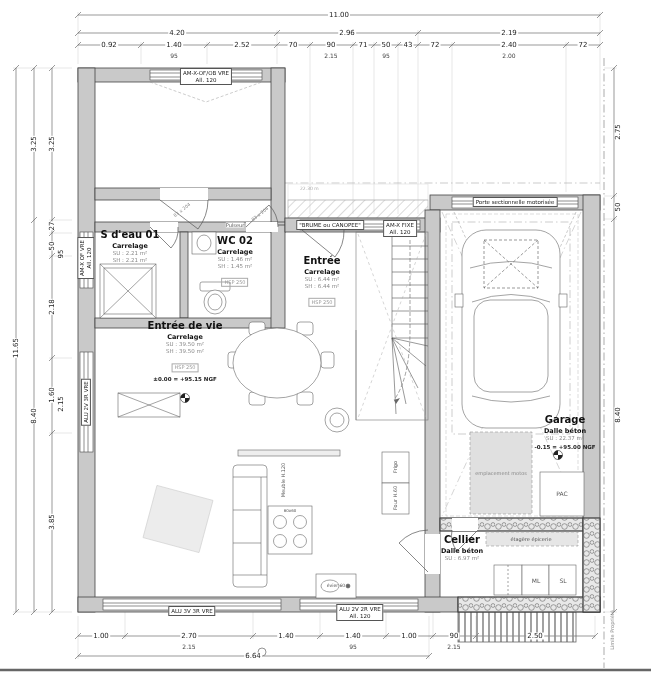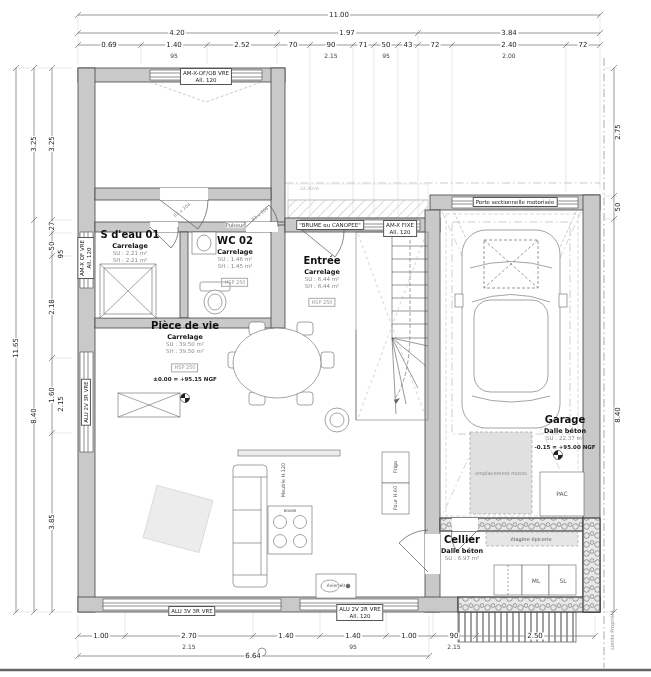--- a/index.html
+++ b/index.html
@@ -279,23 +279,23 @@
     </g>
     <g transform="translate(558,455)">
       <circle r="4.5" fill="#fff"></circle>
           <path d="M0,0 L4.5,0 A4.5,4.5 0 0 1 0,4.5 Z M0,0 L-4.5,0 A4.5,4.5 0 0 1 0,-4.5 Z" fill="#222" stroke="none"></path>
     </g>
   </g>
 </svg>
 
 <span class="lbl" style="left:339px;top:15px">11.00</span>
 <span class="lbl" style="left:177px;top:33px">4.20</span>
-<span class="lbl" style="left:347px;top:33px">1.97</span>
-<span class="lbl" style="left:509px;top:33px">3.84</span>
-<span class="lbl" style="left:109px;top:45px">0.69</span>
+<span class="lbl" style="left:347px;top:33px">2.96</span>
+<span class="lbl" style="left:509px;top:33px">2.19</span>
+<span class="lbl" style="left:109px;top:45px">0.92</span>
 <span class="lbl" style="left:174px;top:45px">1.40</span>
 <span class="lbl" style="left:242px;top:45px">2.52</span>
 <span class="lbl" style="left:293px;top:45px">70</span>
 <span class="lbl" style="left:331px;top:45px">90</span>
 <span class="lbl" style="left:363px;top:45px">71</span>
 <span class="lbl" style="left:386px;top:45px">50</span>
 <span class="lbl" style="left:408px;top:45px">43</span>
 <span class="lbl" style="left:435px;top:45px">72</span>
 <span class="lbl" style="left:509px;top:45px">2.40</span>
 <span class="lbl" style="left:583px;top:45px">72</span>
@@ -375,21 +375,21 @@
   <span class="rhsp">HSP 250</span>
 </div>
 <div class="room" style="left:322px;top:282px">
   <span class="rname">Entrée</span>
   <span class="rfloor">Carrelage</span>
   <span class="rsub">SU : 6.44 m²</span>
   <span class="rsub">SH : 6.44 m²</span>
   <span class="rhsp">HSP 250</span>
 </div>
 <div class="room" style="left:185px;top:352px">
-  <span class="rname">Pièce de vie</span>
+  <span class="rname">Entrée de vie</span>
   <span class="rfloor">Carrelage</span>
   <span class="rsub">SU : 39.50 m²</span>
   <span class="rsub">SH : 39.50 m²</span>
   <span class="rhsp">HSP 250</span>
   <span class="rlevel">±0.00 = +95.15 NGF</span>
 </div>
 <div class="room" style="left:565px;top:432px">
   <span class="rname">Garage</span>
   <span class="rfloor">Dalle béton</span>
   <span class="rsub">SU : 22.37 m²</span>

